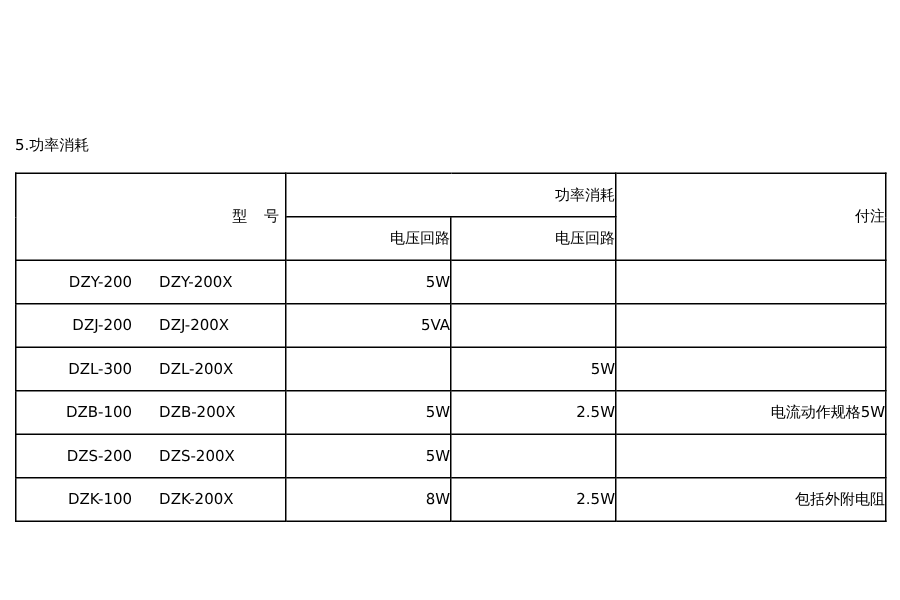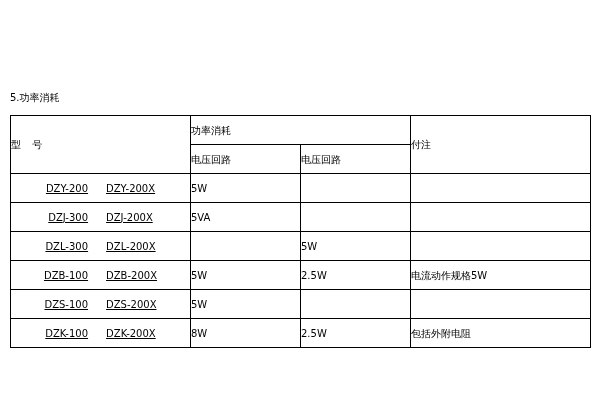--- a/index.html
+++ b/index.html
@@ -37,39 +37,38 @@
   }
   table.spec {
     border-collapse: collapse;
     width: 580px;
     table-layout: fixed;
   }
   table.spec td {
     border: 1px solid #000000;
     font-size: 10px;
     line-height: 13px;
-    text-align: left;
+    text-align: right;
     vertical-align: middle;
     padding: 0;
     height: 28px;
     color: #000;
   }
   td.model-head {
     letter-spacing: 4px;
   }
   td.model-cell {
     text-align: center;
     padding: 0 6px;
   }
   .model-inner {
     display: flex;
     justify-content: center;
     gap: 18px;
     white-space: nowrap;
-    text-decoration: underline;
   }
   .col-model { width: 180px; }
   .col-v { width: 110px; }
   .col-i { width: 110px; }
   .col-note { width: 180px; }
 </style>
 </head>
 <body>
 
 <div class="page">
@@ -103,21 +102,21 @@
             </div>
           </td>
           <td>5W</td>
           <td></td>
           <td></td>
         </tr>
 
         <tr>
           <td class="model-cell">
             <div class="model-inner">
-              <span>DZJ-300</span>
+              <span>DZJ-200</span>
               <span>DZJ-200X</span>
             </div>
           </td>
           <td>5VA</td>
           <td></td>
           <td></td>
         </tr>
 
         <tr>
           <td class="model-cell">
@@ -139,21 +138,21 @@
             </div>
           </td>
           <td>5W</td>
           <td>2.5W</td>
           <td>电流动作规格5W</td>
         </tr>
 
         <tr>
           <td class="model-cell">
             <div class="model-inner">
-              <span>DZS-100</span>
+              <span>DZS-200</span>
               <span>DZS-200X</span>
             </div>
           </td>
           <td>5W</td>
           <td></td>
           <td></td>
         </tr>
 
         <tr>
           <td class="model-cell">

